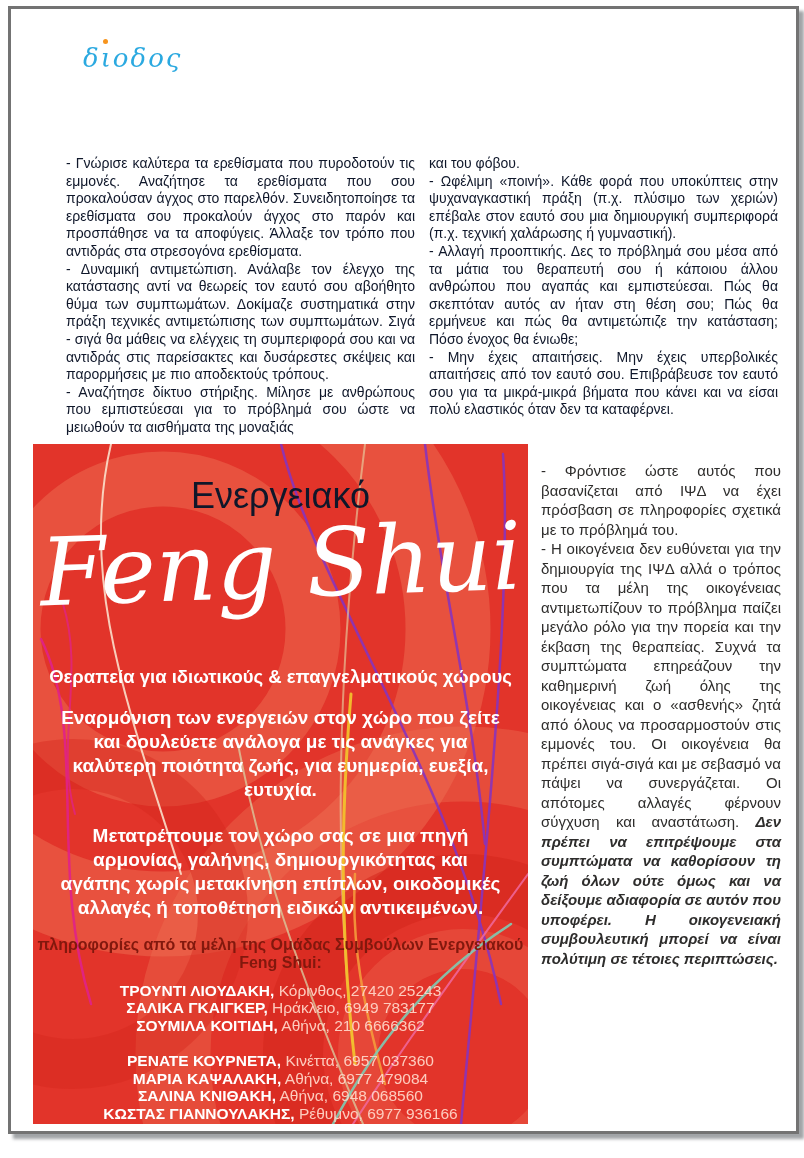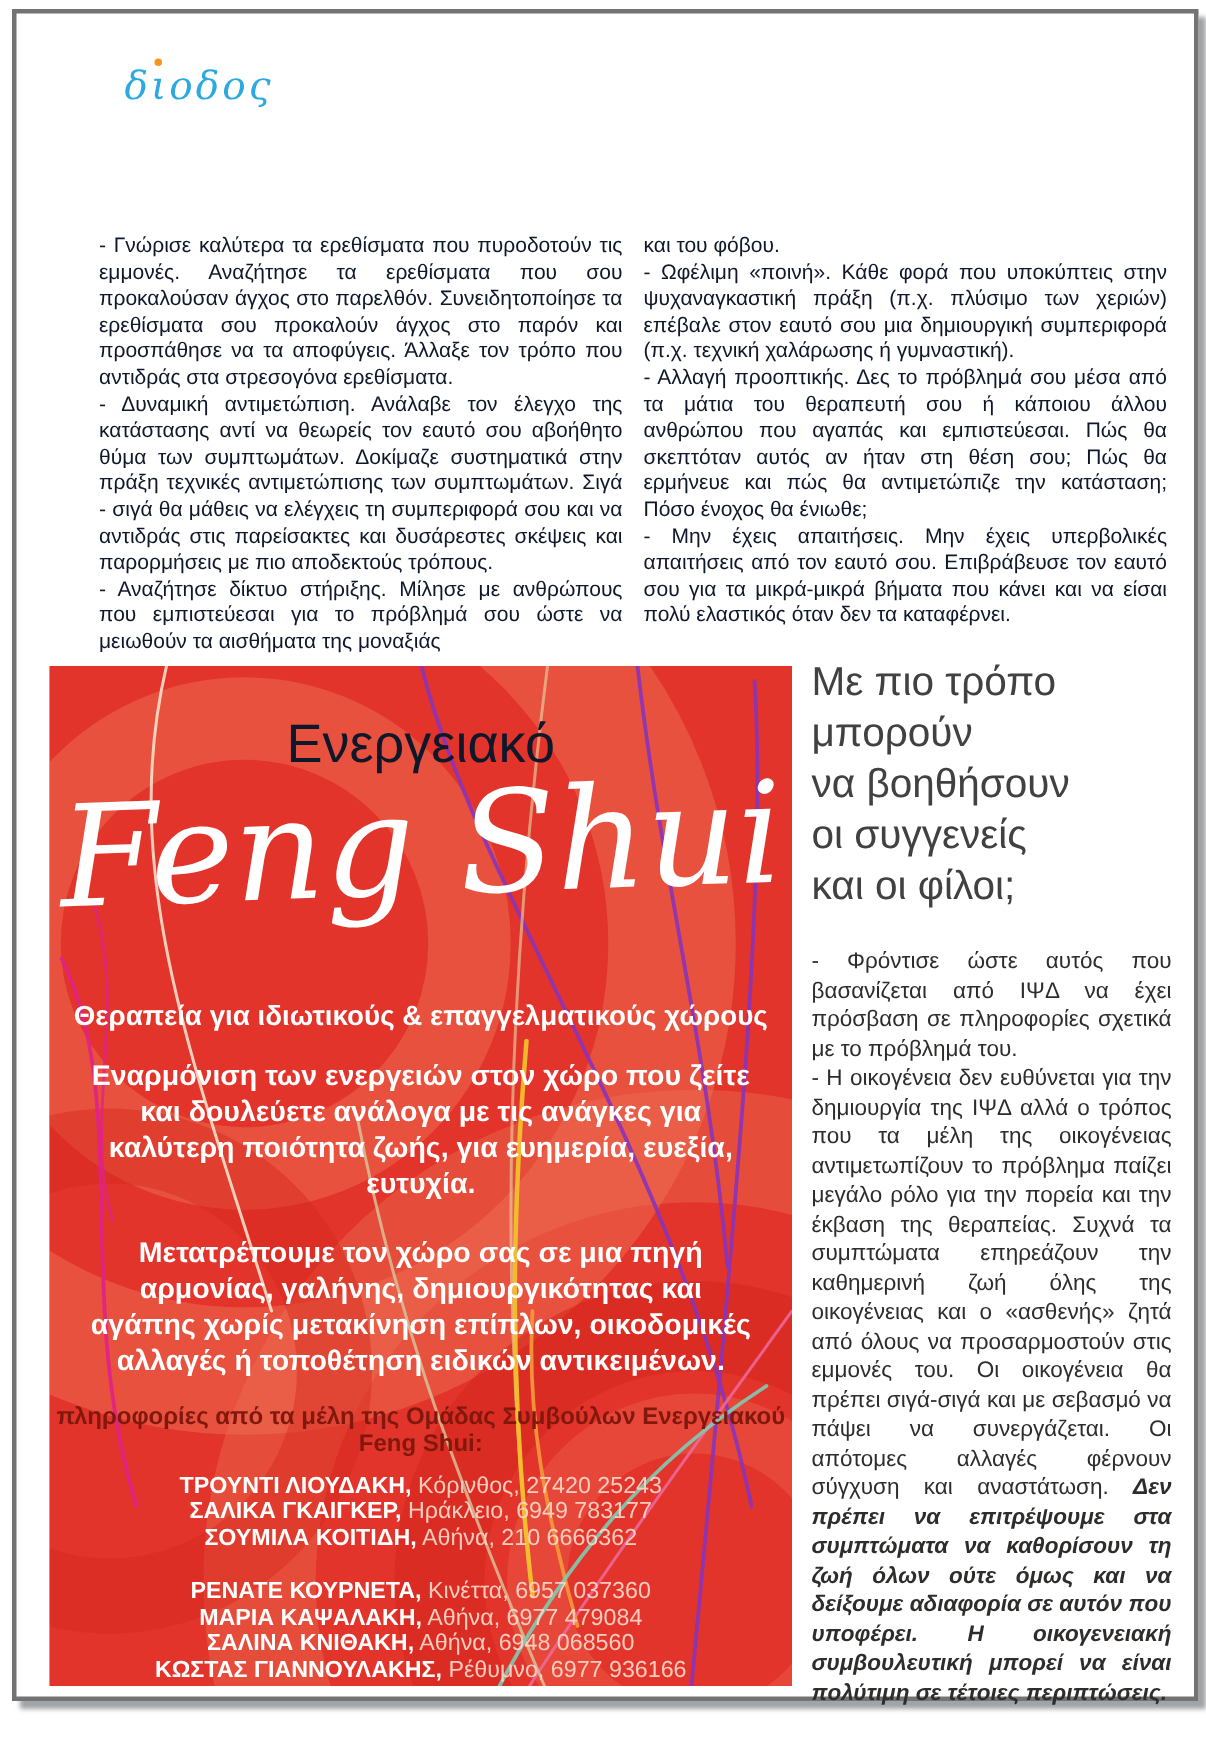--- a/index.html
+++ b/index.html
@@ -136,27 +136,20 @@
           <div><span class="contact-name">ΚΩΣΤΑΣ ΓΙΑΝΝΟΥΛΑΚΗΣ,</span> <span class="contact-details">Ρέθυμνο, 6977 936166</span></div>
         </div>
 
         <div class="ad-websites">
           <span>www.trunti.gr</span><span>www.nahnavoice.gr</span><span>www.salicalichtsalze.de</span>
         </div>
       </div>
     </div>
 
     <div class="sidebar">
-      <h2 class="sidebar-heading">
-        <div>Με πιο τρόπο</div>
-        <div>μπορούν</div>
-        <div>να βοηθήσουν</div>
-        <div>οι συγγενείς</div>
-        <div>και οι φίλοι;</div>
-      </h2>
       <div class="sidebar-body">
         <p> - Φρόντισε ώστε αυτός που βασανίζεται από ΙΨΔ να έχει πρόσβαση σε πληροφορίες σχετικά με το πρόβλημά του.</p>
         <p><span> - Η οικογένεια δεν ευθύνεται για την δημιουργία της ΙΨΔ αλλά ο τρόπος που τα μέλη της οικογένειας αντιμετωπίζουν το πρόβλημα παίζει μεγάλο ρόλο για την πορεία και την έκβαση της θεραπείας. Συχνά τα συμπτώματα επηρεάζουν την καθημερινή ζωή όλης της οικογένειας και ο «ασθενής» ζητά από όλους να προσαρμοστούν στις εμμονές του. Οι οικογένεια θα πρέπει σιγά-σιγά και με σεβασμό να πάψει να συνεργάζεται. Οι απότομες αλλαγές φέρνουν σύγχυση και αναστάτωση. </span><span class="sidebar-emphasis">Δεν πρέπει να επιτρέψουμε στα συμπτώματα να καθορίσουν τη ζωή όλων ούτε όμως και να δείξουμε αδιαφορία σε αυτόν που υποφέρει. Η οικογενειακή συμβουλευτική μπορεί να είναι πολύτιμη σε τέτοιες περιπτώσεις.</span></p>
       </div>
     </div>
 
   </div>
 </div>
 
 </body></html>

